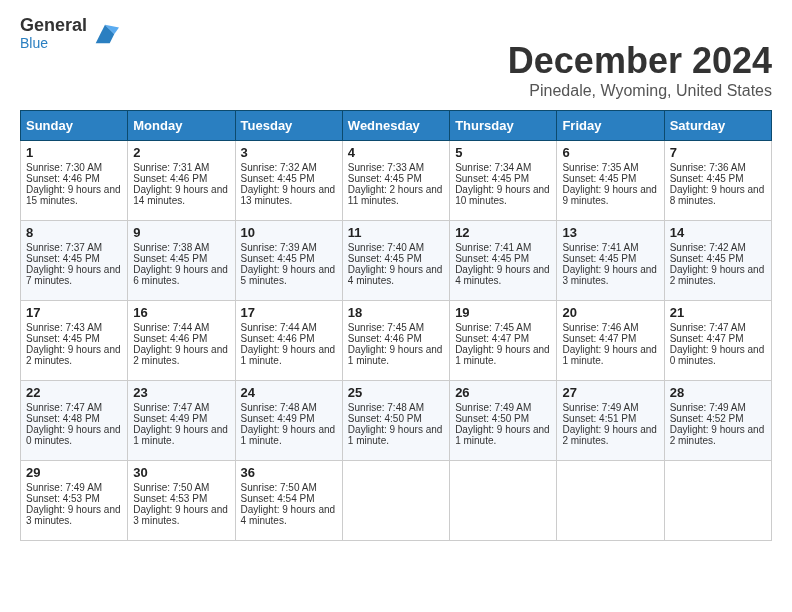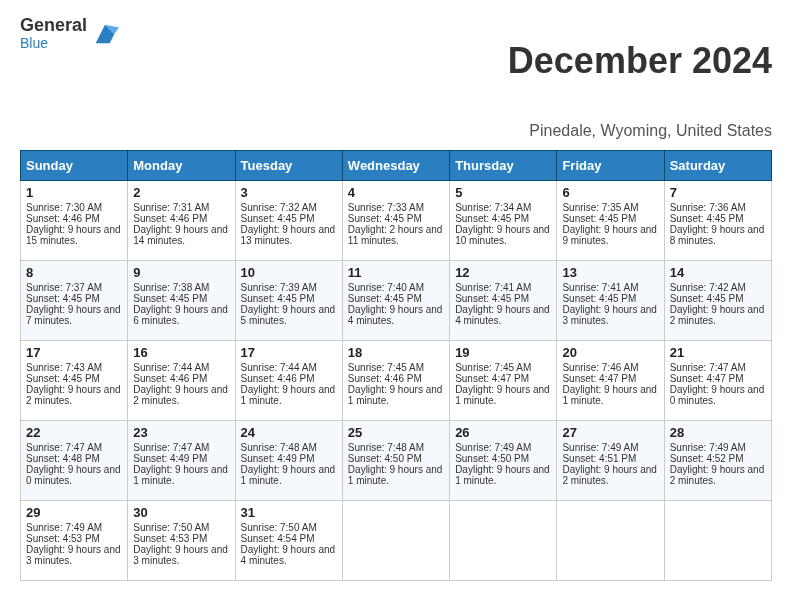--- a/index.html
+++ b/index.html
@@ -46,21 +46,20 @@
     }
     .month-title {
       font-size: 36px;
       font-weight: bold;
       color: #333;
       margin-top: 24px;
     }
     .location-title {
       font-size: 16px;
       color: #555;
-      margin-top: 40px;
     }
     .calendar-table {
       width: 100%;
       border-collapse: collapse;
       table-layout: fixed;
     }
     .calendar-table th {
       background-color: #2a7fc1;
       color: #fff;
       font-size: 13px;
@@ -157,20 +156,20 @@
         <td><span class="day-number">23</span><span>Sunrise: 7:47 AM</span><br><span>Sunset: 4:49 PM</span><br><span>Daylight: 9 hours and 1 minute.</span></td>
         <td><span class="day-number">24</span><span>Sunrise: 7:48 AM</span><br><span>Sunset: 4:49 PM</span><br><span>Daylight: 9 hours and 1 minute.</span></td>
         <td><span class="day-number">25</span><span>Sunrise: 7:48 AM</span><br><span>Sunset: 4:50 PM</span><br><span>Daylight: 9 hours and 1 minute.</span></td>
         <td><span class="day-number">26</span><span>Sunrise: 7:49 AM</span><br><span>Sunset: 4:50 PM</span><br><span>Daylight: 9 hours and 1 minute.</span></td>
         <td><span class="day-number">27</span><span>Sunrise: 7:49 AM</span><br><span>Sunset: 4:51 PM</span><br><span>Daylight: 9 hours and 2 minutes.</span></td>
         <td><span class="day-number">28</span><span>Sunrise: 7:49 AM</span><br><span>Sunset: 4:52 PM</span><br><span>Daylight: 9 hours and 2 minutes.</span></td>
       </tr>
       <tr>
         <td><span class="day-number">29</span><span>Sunrise: 7:49 AM</span><br><span>Sunset: 4:53 PM</span><br><span>Daylight: 9 hours and 3 minutes.</span></td>
         <td><span class="day-number">30</span><span>Sunrise: 7:50 AM</span><br><span>Sunset: 4:53 PM</span><br><span>Daylight: 9 hours and 3 minutes.</span></td>
-        <td><span class="day-number">31</span><span>Sunrise: 7:50 AM</span><br><span>Sunset: 4:54 PM</span><br><span>Daylight: 9 hours and 4 minutes.</span></td>
+        <td><span class="day-number">36</span><span>Sunrise: 7:50 AM</span><br><span>Sunset: 4:54 PM</span><br><span>Daylight: 9 hours and 4 minutes.</span></td>
         <td class="empty-cell"></td>
         <td class="empty-cell"></td>
         <td class="empty-cell"></td>
         <td class="empty-cell"></td>
       </tr>
     </tbody>
 </table>
 
 </body></html>

